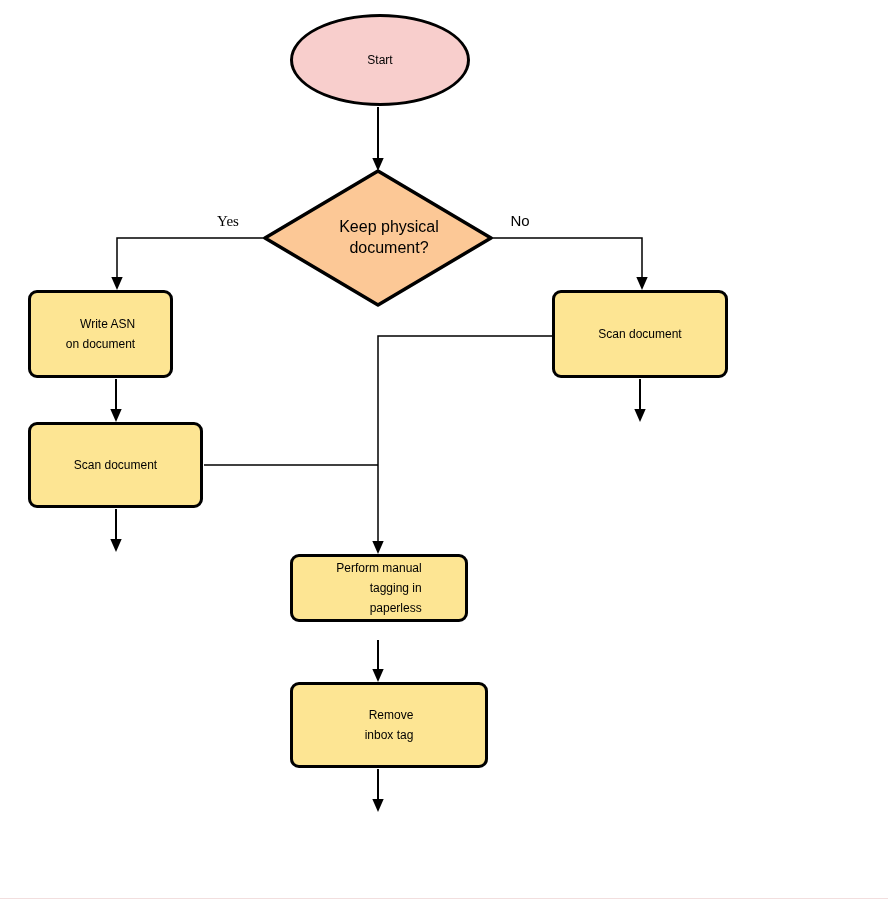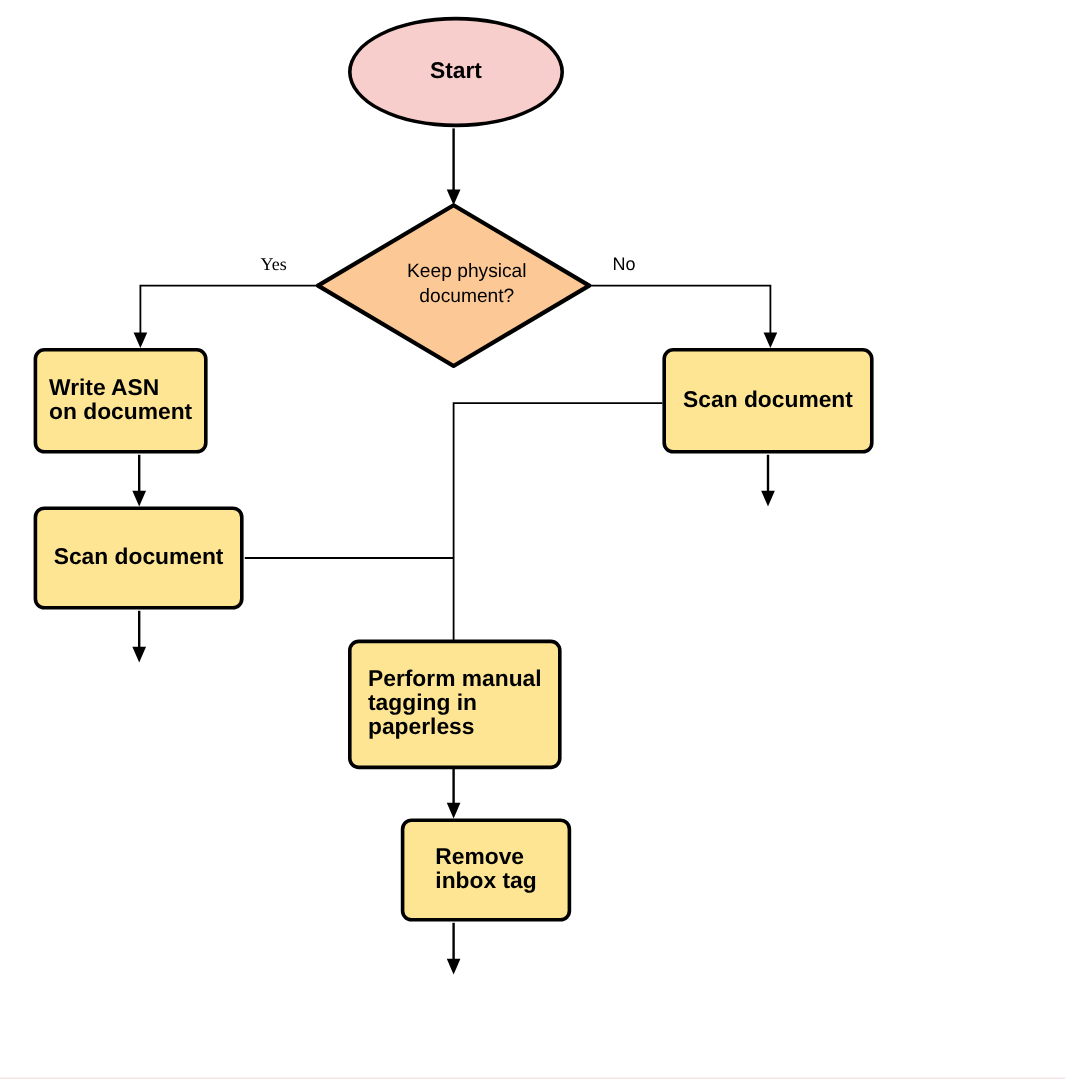--- a/index.html
+++ b/index.html
@@ -20,26 +20,25 @@
     position: absolute;
     left: 0; top: 0;
     width: 888px; height: 907px;
   }
   .node {
     position: absolute;
     box-sizing: border-box;
     display: flex;
     align-items: center;
     justify-content: center;
-    text-align: left;
+    text-align: right;
     border: 3px solid #000000;
-    font-size: 19px;
+    font-size: 12px;
     line-height: 20px;
     white-space: pre-line;
-    font-weight: bold;
   }
   .process {
     background: #fde593;
     border-radius: 9px;
   }
   .terminator {
     background: #f8cecc;
     border-radius: 50%;
   }
   .diamond-label {
@@ -137,28 +136,28 @@
   <div class="node process" style="left:28px; top:422px; width:175px; height:86px;">
     <span>Scan document</span>
   </div>
 
 
   <div class="node process" style="left:552px; top:290px; width:176px; height:88px;">
     <span>Scan document</span>
   </div>
 
 
-  <div class="node process" style="left:290px; top:533px; width:178px; height:108px;">
+  <div class="node process" style="left:290px; top:554px; width:178px; height:68px;">
     <span>Perform manual
 tagging in
 paperless</span>
   </div>
 
 
-  <div class="node process" style="left:290px; top:682px; width:142px; height:86px;margin-left:44px;">
+  <div class="node process" style="left:290px; top:682px; width:198px; height:86px;">
     <span>Remove
 inbox tag</span>
   </div>
 
 
   <div class="bottom-edge"></div>
 
 </div>
 
 </body></html>

